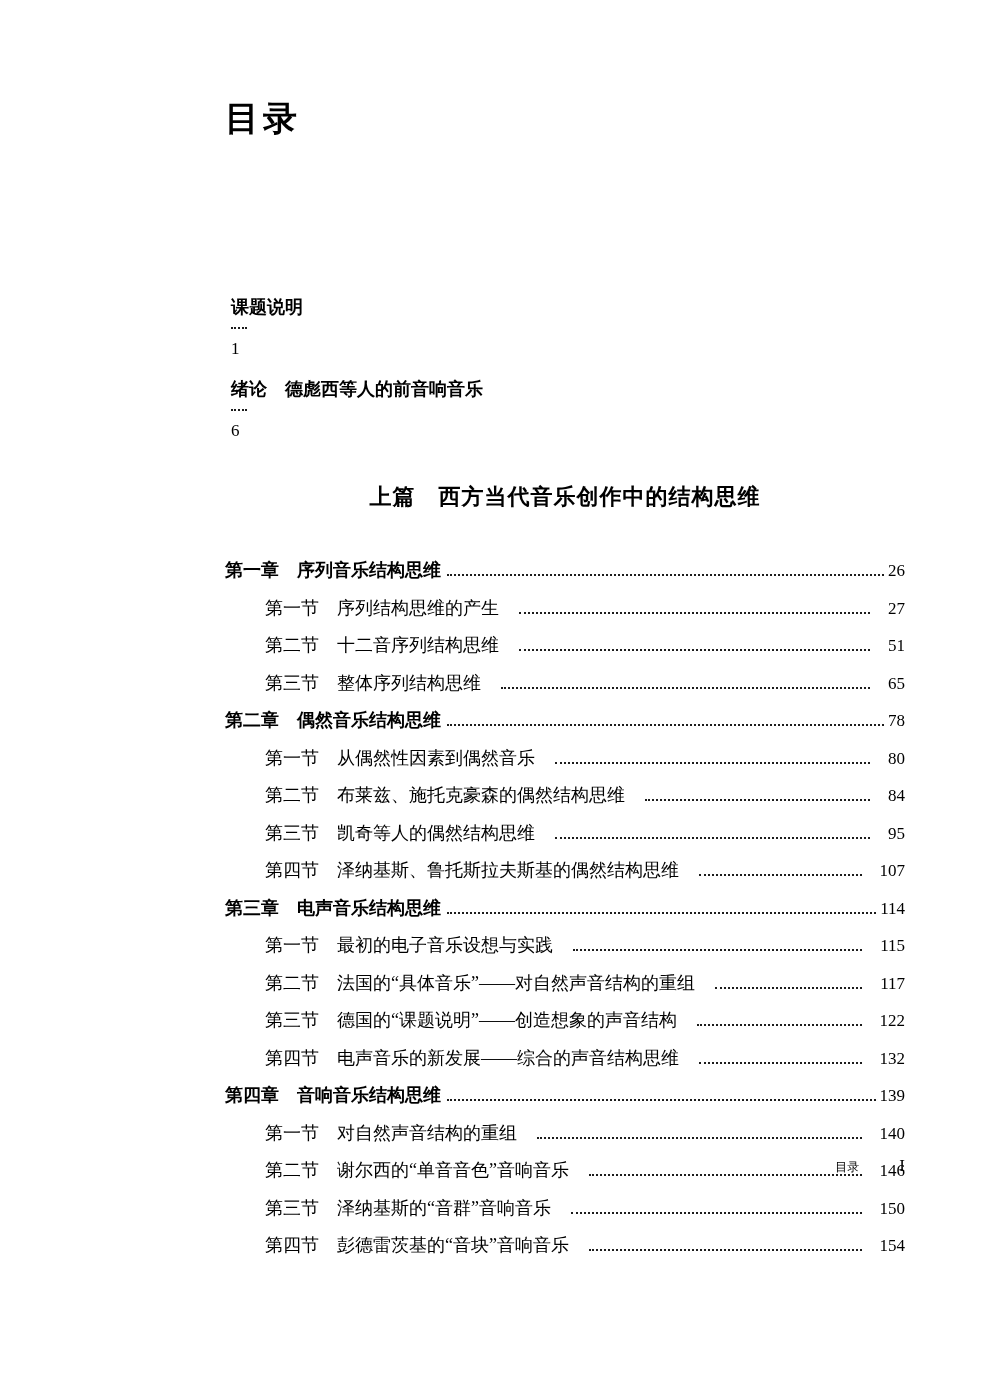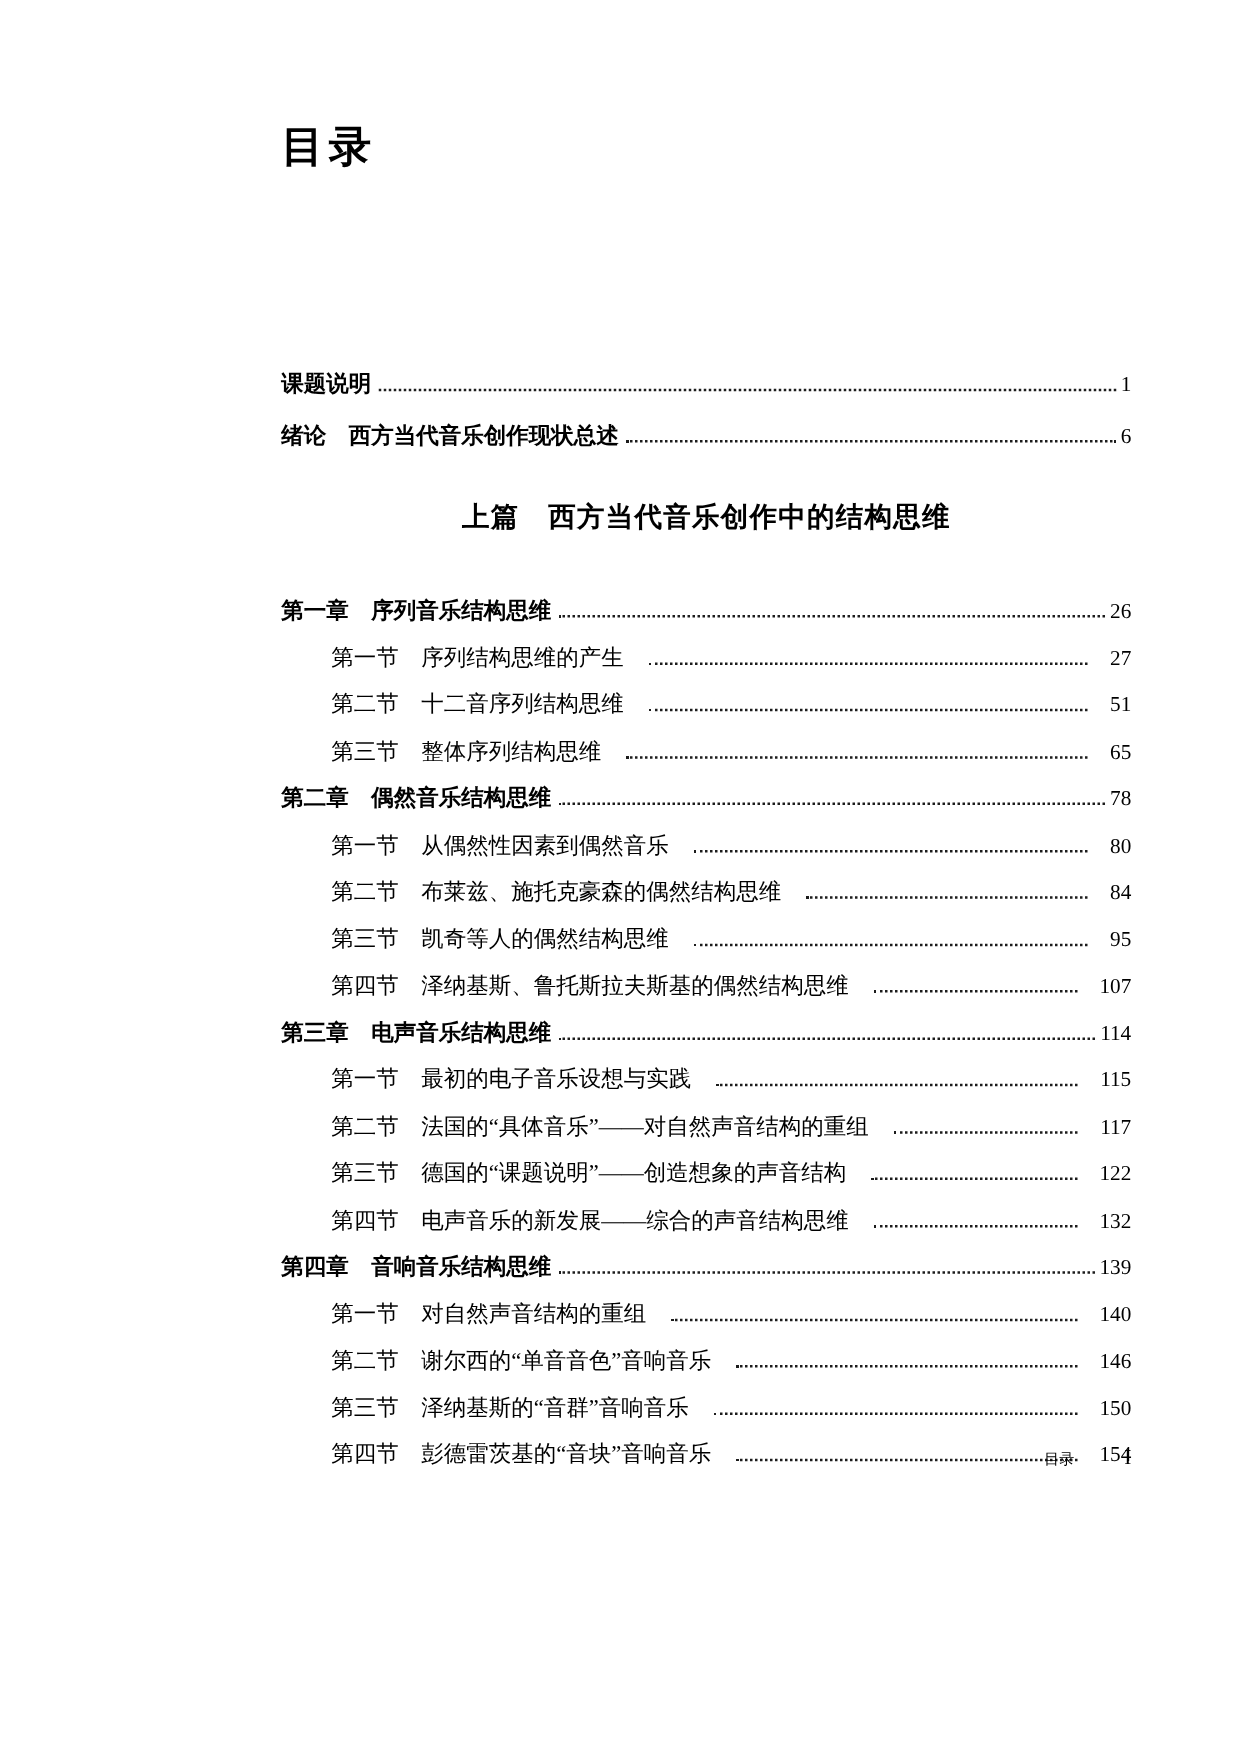--- a/index.html
+++ b/index.html
@@ -34,21 +34,21 @@
 
   .front-matter { margin-top: 148px; }
 
   .toc-row {
     display: flex;
     align-items: baseline;
     font-size: 18px;
     line-height: 40px;
   }
 
-  .front-matter .toc-row { font-weight: bold; }
+  .front-matter .toc-row { font-weight: bold; flex-direction: column; }
 
   .part-heading {
     margin-top: 31px;
     text-align: center;
     font-family: "DejaVu Sans", "Liberation Sans", sans-serif;
     font-weight: bold;
     font-size: 22px;
     line-height: 30px;
     letter-spacing: 1px;
   }
@@ -93,21 +93,21 @@
 
     <h1 class="doc-title">目录</h1>
 
     <div class="front-matter">
         <div class="toc-row front">
           <span class="toc-label">课题说明</span>
           <span class="leader"></span>
           <span class="toc-page">1</span>
         </div>
         <div class="toc-row front">
-          <span class="toc-label">绪论　西方当代音乐创作现状总述</span>
+          <span class="toc-label">绪论　德彪西等人的前音响音乐</span>
           <span class="leader"></span>
           <span class="toc-page">6</span>
         </div>
       </div>
 
     <div class="part-heading">上篇　西方当代音乐创作中的结构思维</div>
 
     <div class="chapter-list">
         <div class="toc-row chapter">
           <span class="toc-label">第一章　序列音乐结构思维</span>

